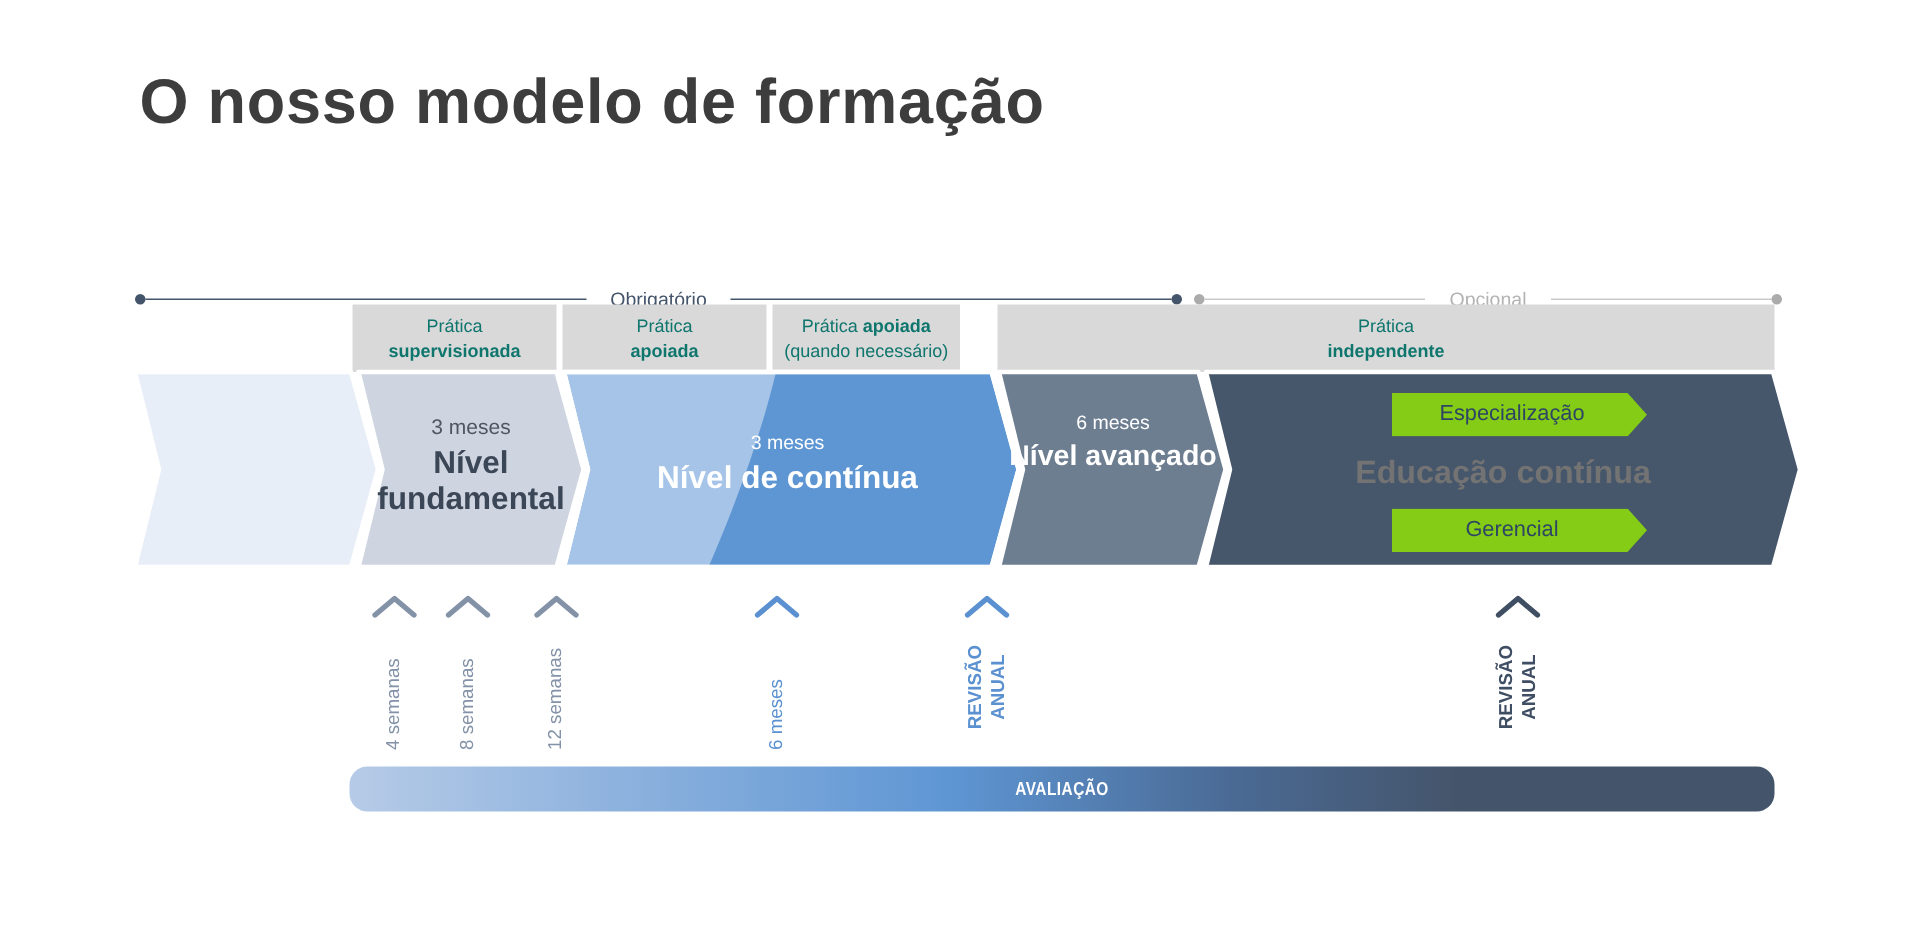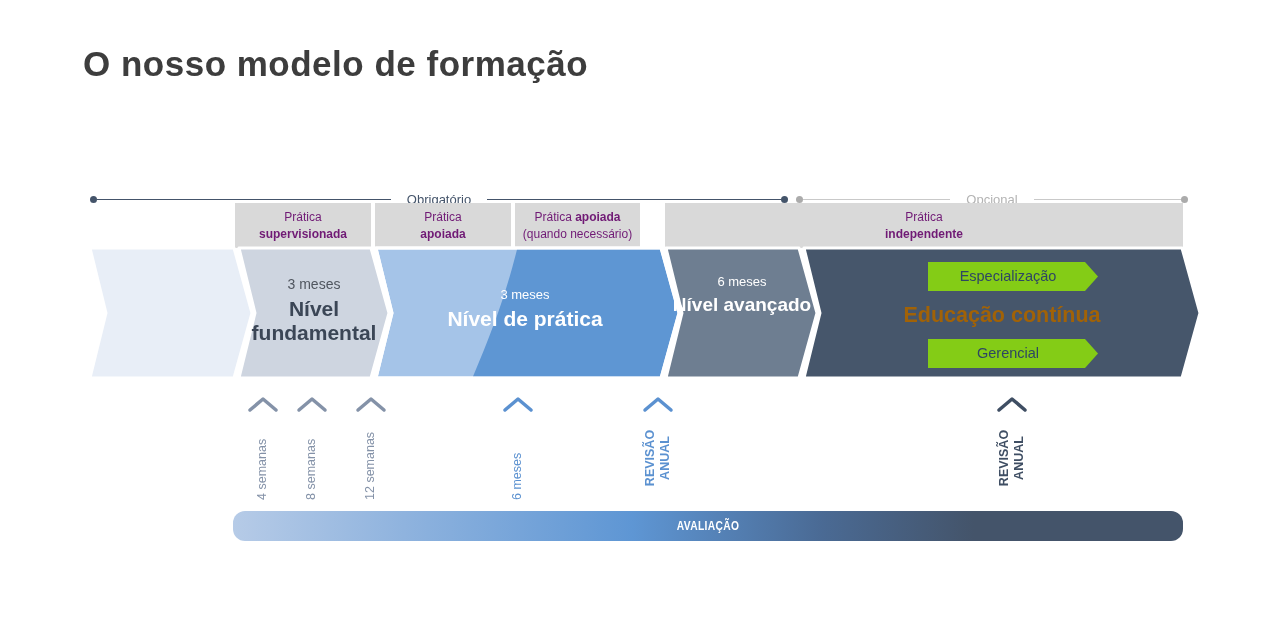--- a/index.html
+++ b/index.html
@@ -1,40 +1,40 @@
 <!DOCTYPE html>
 <html><head>
 <meta charset="utf-8">
 <style>
   html,body{margin:0;padding:0;background:#fff;}
   .canvas{
     position:relative;width:1280px;height:619px;background:#ffffff;overflow:hidden;
     font-family:"Liberation Sans","DejaVu Sans",sans-serif;
   }
   .title{
-    position:absolute;left:83px;top:44px;margin:0;
-    font-size:35px;font-weight:bold;color:#3d3d3d;letter-spacing:.5px;
+    position:absolute;left:93px;top:44px;margin:0;
+    font-size:42px;font-weight:bold;color:#3d3d3d;letter-spacing:.5px;
   }
   
   .tl{position:absolute;top:171px;height:15px;display:flex;align-items:center;margin-top:21px;}
   .tl-mand{left:90px;width:698px;}
   .tl-opt{left:796px;width:392px;}
   .dot{width:7px;height:7px;border-radius:50%;flex:0 0 auto;}
   .tl-line{flex:1 1 auto;height:0;border-top:1.5px solid;}
   .tl-label{margin:0 16px;font-size:13px;white-space:nowrap;}
   .tl-mand .dot{background:#44546a;}
   .tl-mand .tl-line{border-color:#44546a;}
   .tl-mand .tl-label{color:#44546a;}
   .tl-opt .dot{background:#ababab;}
   .tl-opt .tl-line{border-color:#c9c9c9;}
   .tl-opt .tl-label{color:#b3b3b3;}
   
   .hdr{
     position:absolute;top:203px;height:45px;box-sizing:border-box;background:#d9d9d9;
-    text-align:center;padding-top:6px;font-size:12px;line-height:1.45;color:#701a75;
+    text-align:center;padding-top:6px;font-size:12px;line-height:1.45;color:#0f766e;
   }
   .hdr-1{left:235px;width:136px;}
   .hdr-2{left:375px;width:136px;}
   .hdr-3{left:515px;width:125px;}
   .hdr-4{left:665px;width:518px;}
   .b{font-weight:bold;}
   
   .arrows{position:absolute;left:0;top:0;pointer-events:none;}
   
   .st{position:absolute;text-align:center;}
@@ -42,21 +42,21 @@
   .st .nm{font-size:21px;font-weight:bold;line-height:1.12;}
   .st-1{left:92px;top:271px;width:160px;}
   .st-1 .dur{color:#6f9cd4;}
   .st-1 .nm{color:#5e93cc;}
   .st-2{left:239px;top:276px;width:150px;}
   .st-2 .dur{font-size:14px;color:#50565f;}
   .st-2 .nm{color:#3b4656;}
   .st-3{left:380px;top:287px;width:290px;color:#fff;}
   .st-4{left:668px;top:274px;width:148px;color:#fff;}
   .st-4 .nm{font-size:19px;}
-  .st-5{left:852px;top:303px;width:300px;color:#a16207;}
+  .st-5{left:852px;top:303px;width:300px;color:#737373;}
   .st-5 .nm{font-size:21.5px;}
   .banner{
     position:absolute;left:928px;width:170px;height:29px;box-sizing:border-box;
     background:#84cc16;color:#2e4663;font-size:14.5px;line-height:29px;text-align:center;
     padding-right:10px;
     clip-path:polygon(0 0,calc(100% - 13px) 0,100% 50%,calc(100% - 13px) 100%,0 100%);
   }
   .banner-top{top:262px;}
   .banner-bottom{top:339px;text-align:center;}
   
@@ -129,21 +129,21 @@
     <path d="M666,248 L799,248 L817,313 L799,378 L666,378 L682,313 Z" fill="#6e7e91" stroke="#ffffff" stroke-width="3" stroke-linejoin="round"></path>
     <path d="M804,248 L1182,248 L1200,313 L1182,378 L804,378 L820,313 Z" fill="#46566b" stroke="#ffffff" stroke-width="3" stroke-linejoin="round"></path>
   </svg>
 
   <div class="st st-2">
     <div class="dur">3 meses</div>
     <div class="nm">Nível fundamental</div>
   </div>
   <div class="st st-3">
     <div class="dur">3 meses</div>
-    <div class="nm">Nível de prática</div>
+    <div class="nm">Nível de contínua</div>
   </div>
   <div class="st st-4">
     <div class="dur">6 meses</div>
     <div class="nm">Nível avançado</div>
   </div>
   <div class="st st-5">
     <div class="nm">Educação contínua</div>
   </div>
   <div class="banner banner-top">Especialização</div>
   <div class="banner banner-bottom">Gerencial</div>

